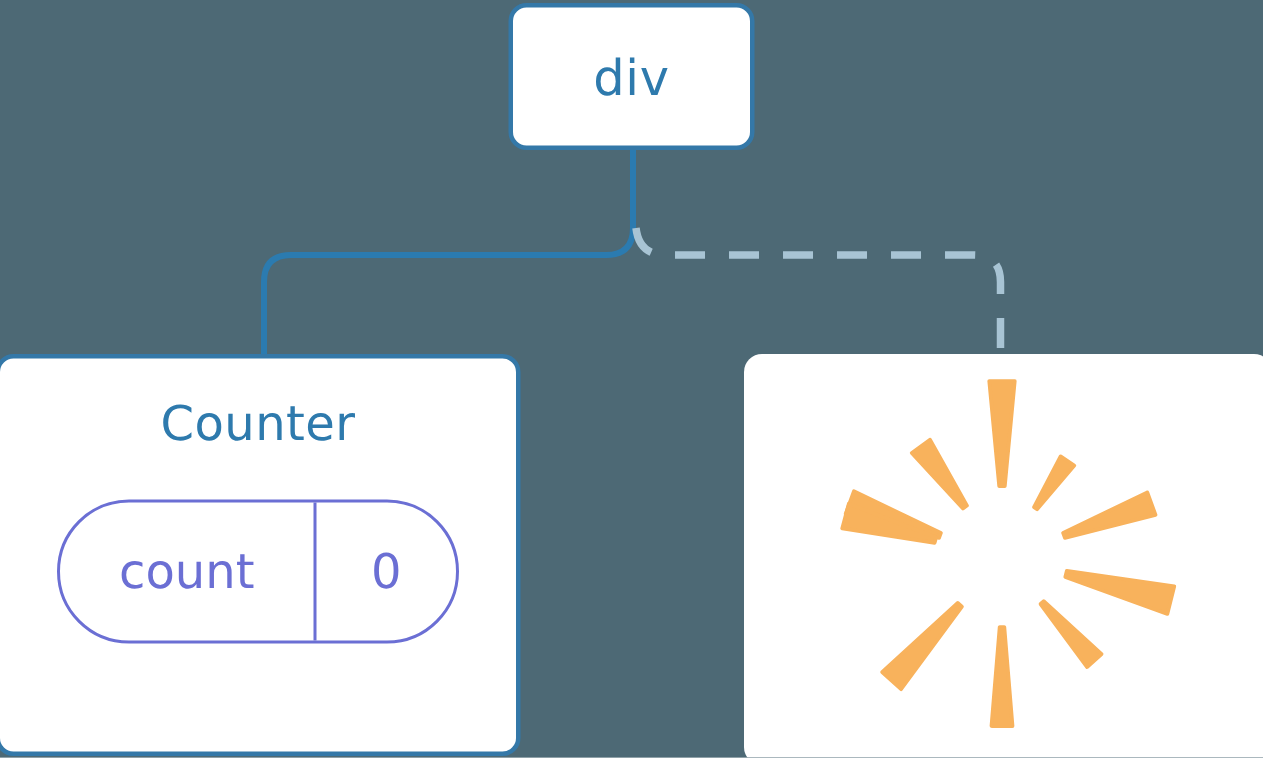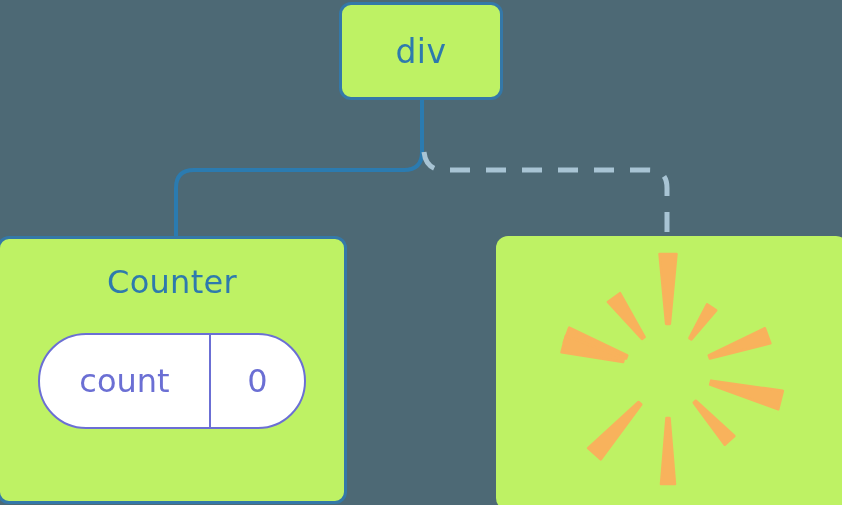--- a/index.html
+++ b/index.html
@@ -24,21 +24,21 @@
     left: 0;
     top: 0;
     width: 842px;
     height: 505px;
     pointer-events: none;
   }
 
   
   .node {
     position: absolute;
-    background: #bef264;
+    background: #ffffff;
     box-sizing: border-box;
   }
 
   
   #node-div {
     left: 339px;
     top: 2px;
     width: 164px;
     height: 98px;
     border: 3px solid #3478a8;

